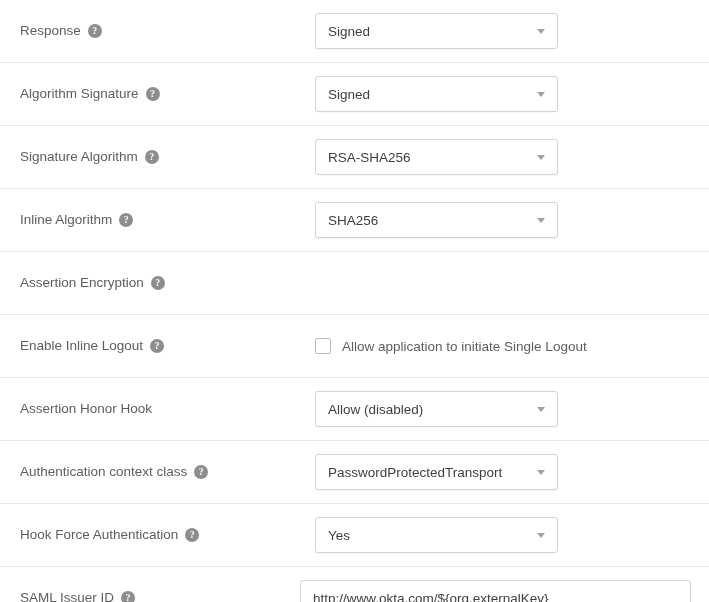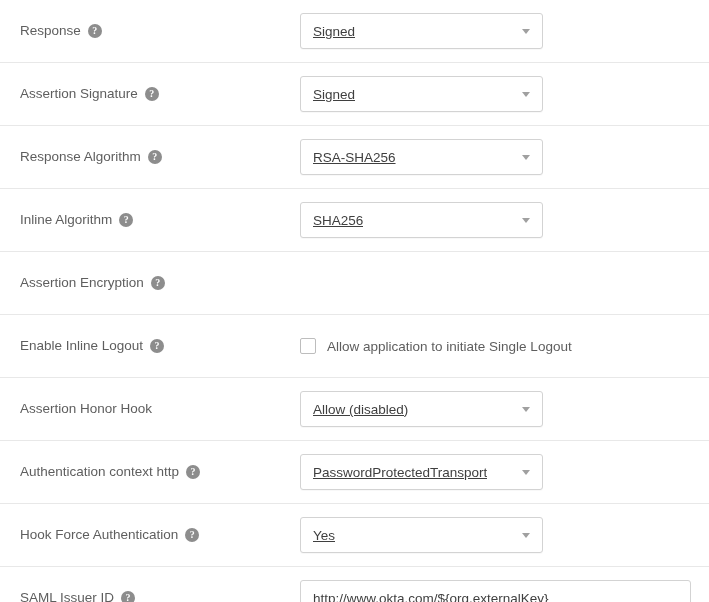--- a/index.html
+++ b/index.html
@@ -17,20 +17,21 @@
     position: relative;
     width: 709px;
     height: 602px;
     padding-top: 0;
   }
   .row {
     display: flex;
     align-items: flex-start;
     width: 100%;
     height: 62px;
+    gap: 15px;
   }
   .label-cell {
     width: 300px;
     padding-left: 20px;
     padding-top: 0px;
     display: flex;
     align-items: center;
     height: 100%;
   }
   .label-text {
@@ -69,21 +70,20 @@
     height: 36px;
     border: 1px solid #d3d3d3;
     border-radius: 3px;
     background: #ffffff;
     display: flex;
     align-items: center;
     padding-left: 12px;
     font-size: 13.5px;
     color: #3f3f3f;
     box-shadow: 0 1px 1px rgba(0,0,0,0.03);
-    text-decoration: underline;
   }
   .select .value {
     white-space: nowrap;
     overflow: hidden;
     text-overflow: ellipsis;
     max-width: 205px;
   }
   .select .caret {
     position: absolute;
     right: 12px;
@@ -143,34 +143,34 @@
       <div class="control-cell">
         <div class="select">
           <span class="value">Signed</span>
           <span class="caret"></span>
         </div>
       </div>
     </div>
     <div class="divider"></div>
     <div class="row">
       <div class="label-cell">
-        <span class="label-text">Assertion Signature</span>
+        <span class="label-text">Algorithm Signature</span>
         <span class="help-icon">?</span>
       </div>
       <div class="control-cell">
         <div class="select">
           <span class="value">Signed</span>
           <span class="caret"></span>
         </div>
       </div>
     </div>
     <div class="divider"></div>
     <div class="row">
       <div class="label-cell">
-        <span class="label-text">Response Algorithm</span>
+        <span class="label-text">Signature Algorithm</span>
         <span class="help-icon">?</span>
       </div>
       <div class="control-cell">
         <div class="select">
           <span class="value">RSA-SHA256</span>
           <span class="caret"></span>
         </div>
       </div>
     </div>
     <div class="divider"></div>
@@ -214,21 +214,21 @@
       <div class="control-cell">
         <div class="select">
           <span class="value">Allow (disabled)</span>
           <span class="caret"></span>
         </div>
       </div>
     </div>
     <div class="divider"></div>
     <div class="row">
       <div class="label-cell">
-        <span class="label-text">Authentication context http</span>
+        <span class="label-text">Authentication context class</span>
         <span class="help-icon">?</span>
       </div>
       <div class="control-cell">
         <div class="select">
           <span class="value">PasswordProtectedTransport</span>
           <span class="caret"></span>
         </div>
       </div>
     </div>
     <div class="divider"></div>

